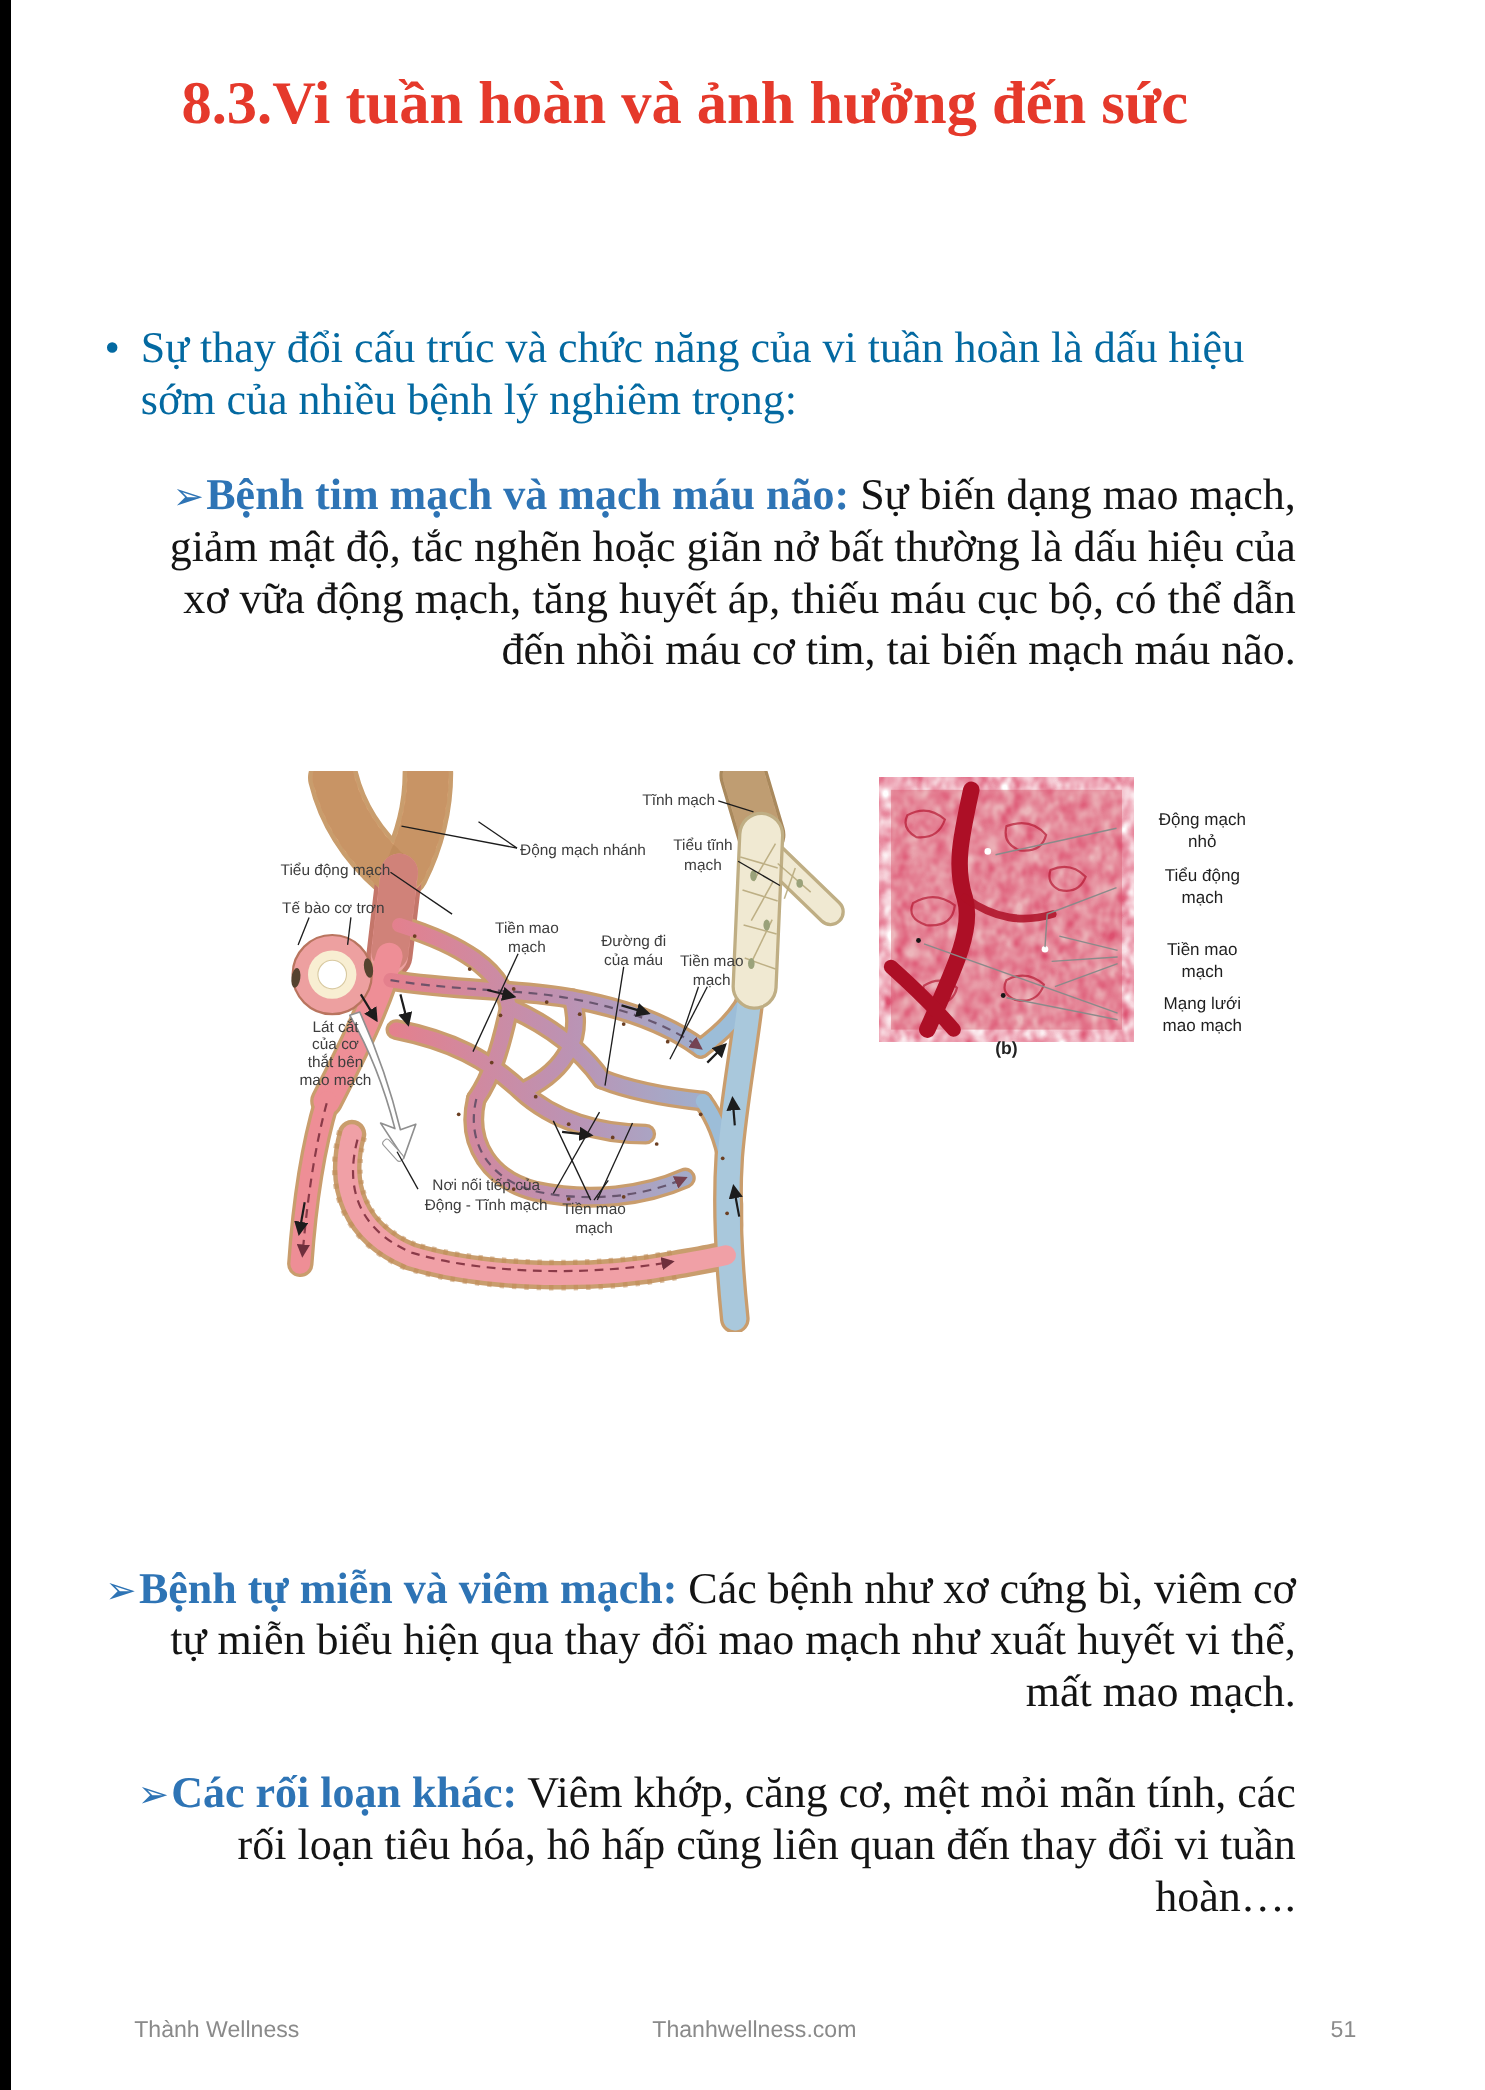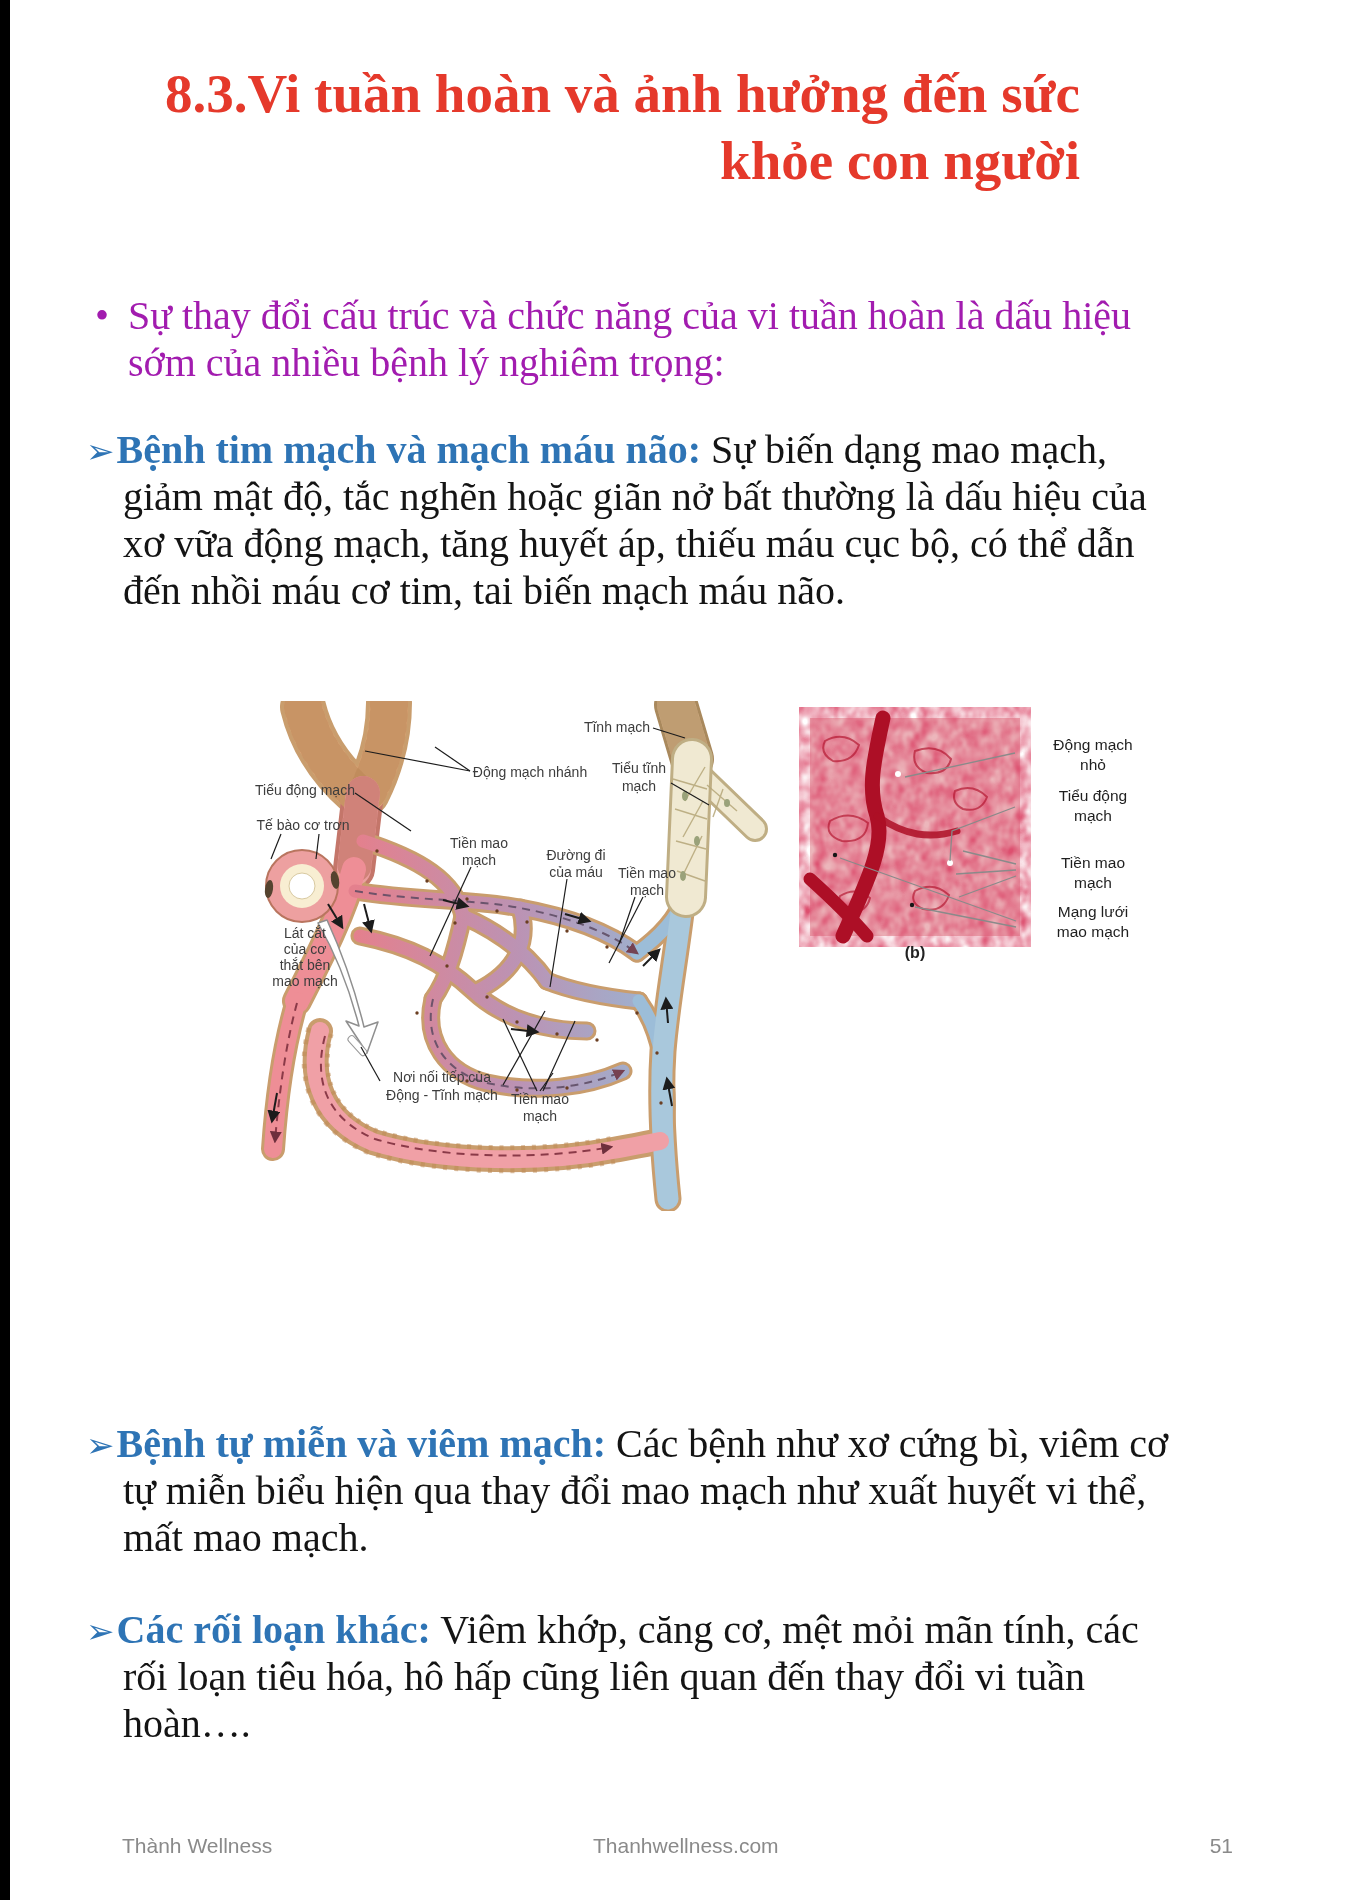--- a/index.html
+++ b/index.html
@@ -2,24 +2,24 @@
 <html><head>
 <meta charset="utf-8">
 <style>
   html,body{margin:0;padding:0;background:#fff;}
   .page{position:relative;width:1350px;height:1900px;background:#ffffff;overflow:hidden;
         font-family:"Liberation Serif","DejaVu Serif",serif;}
   .edge-bar{position:absolute;left:0;top:0;width:10px;height:1900px;background:#000;}
   .title{position:absolute;left:60px;top:60px;width:1020px;text-align:right;
          color:#e5392b;font-weight:bold;font-size:55px;line-height:1.22;}
   .p-intro{position:absolute;left:95px;top:252px;width:1045px;font-size:40px;line-height:1.175;
-           color:#a21caf;padding-left:33px;text-indent:-33px;}
+           color:#0369a1;padding-left:33px;text-indent:-33px;}
   .p-intro .dot{display:inline-block;width:33px;text-indent:0;}
   .ab{position:absolute;left:86px;width:1055px;font-size:40px;line-height:1.175;color:#141414;
-      padding-left:37px;text-indent:-37px;}
+      padding-left:37px;text-indent:-37px;text-align:right;}
   .ab .arrow{color:#2e74b5;font-family:"DejaVu Sans",sans-serif;font-size:34px;font-weight:bold;
              margin-right:2px;}
   .ab .hd{color:#2e74b5;font-weight:bold;}
   .ab1{top:386px;}
   .ab2{top:1240px;}
   .ab3{top:1380px;}
   .ab4{top:1566px;}
   .footer{position:absolute;top:1834px;left:0;width:1316px;height:30px;
           font-family:"Liberation Sans","DejaVu Sans",sans-serif;font-size:21px;color:#8a8a8a;}
   .footer .f-left{position:absolute;left:122px;}
@@ -32,21 +32,20 @@
   .cap{font-size:16px;font-weight:bold;fill:#222;}
 </style>
 </head>
 <body>
 
 <div class="page">
   <div class="edge-bar"></div>
 
   <div class="title">
     <div>8.3.Vi tuần hoàn và ảnh hưởng đến sức</div>
-    <div>khỏe con người</div>
   </div>
 
   <p class="p-intro"><span class="dot">•</span><span>Sự thay đổi cấu trúc và chức năng của vi tuần hoàn là dấu hiệu sớm của nhiều bệnh lý nghiêm trọng:</span></p>
 
   <p class="ab ab1"><span class="arrow">➢</span><span class="hd">Bệnh tim mạch và mạch máu não:</span><span> Sự biến dạng mao mạch, giảm mật độ, tắc nghẽn hoặc giãn nở bất thường là dấu hiệu của xơ vữa động mạch, tăng huyết áp, thiếu máu cục bộ, có thể dẫn đến nhồi máu cơ tim, tai biến mạch máu não.</span></p>
 
   <div class="diagram">
   <svg width="960" height="510" viewBox="0 0 960 510">
     <defs>
       <linearGradient id="flowg" gradientUnits="userSpaceOnUse" x1="140" y1="0" x2="470" y2="0">

